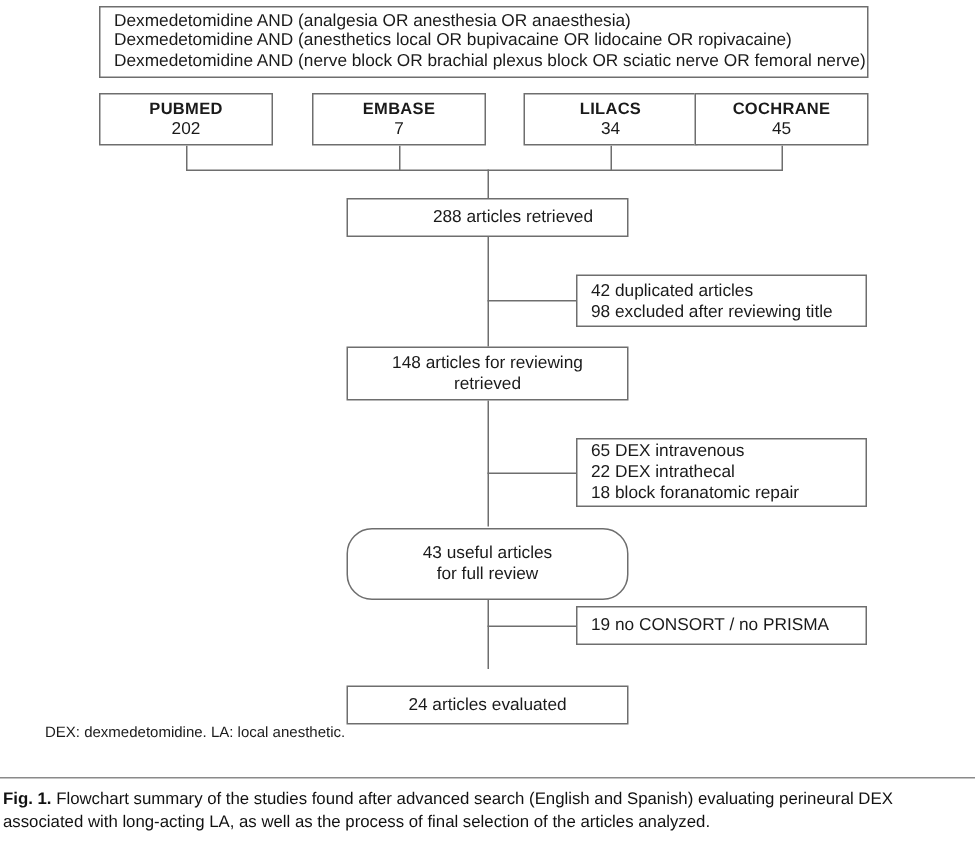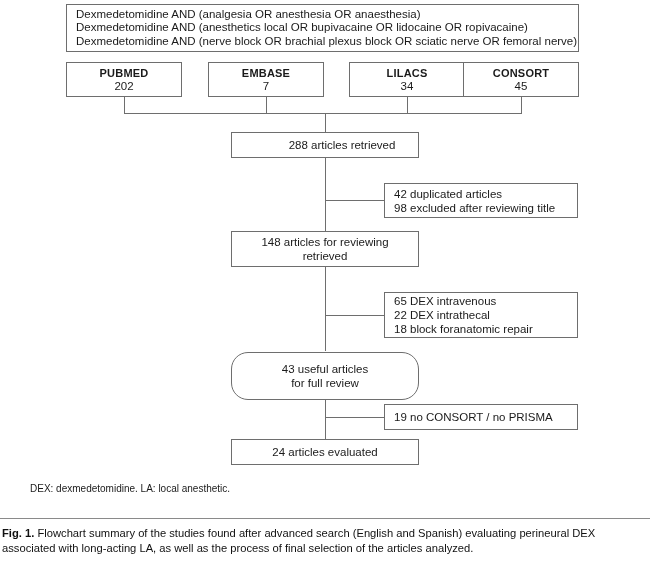--- a/index.html
+++ b/index.html
@@ -71,21 +71,21 @@
 
   #db-pubmed   { left: 66px; }
   #db-embase   { left: 208px; }
   #db-lilacs   { left: 349px; }
   #db-cochrane { left: 463px; }
 
   
   #box-retrieved { left: 231px; top: 132px; width: 188px; height: 26px; padding-left: 34px; }
   #box-reviewing-abstract { left: 231px; top: 231px; width: 188px; height: 36px; }
   #box-useful { left: 231px; top: 352px; width: 188px; height: 48px; border-radius: 17px; }
-  #box-evaluated { left: 231px; top: 439px; width: 188px; height: 26px; text-align: right; }
+  #box-evaluated { left: 231px; top: 457px; width: 188px; height: 26px; text-align: right; }
 
   
   #box-excl-1 { left: 384px; top: 183px; width: 194px; height: 35px; }
   #box-excl-2 { left: 384px; top: 292px; width: 194px; height: 46px; }
   #box-excl-3 { left: 384px; top: 404px; width: 194px; height: 26px; }
 
   
   .vline, .hline {
     position: absolute;
     background: #6e6e6e;
@@ -162,21 +162,21 @@
   </div>
   <div class="box center db-box" id="db-embase">
     <span class="line db-name">EMBASE</span>
     <span class="line db-count">7</span>
   </div>
   <div class="box center db-box" id="db-lilacs">
     <span class="line db-name">LILACS</span>
     <span class="line db-count">34</span>
   </div>
   <div class="box center db-box" id="db-cochrane">
-    <span class="line db-name">CONSORT</span>
+    <span class="line db-name">COCHRANE</span>
     <span class="line db-count">45</span>
   </div>
 
   <div class="vline" id="stub-pubmed"></div>
   <div class="vline" id="stub-embase"></div>
   <div class="vline" id="stub-lilacs"></div>
   <div class="vline" id="stub-cochrane"></div>
   <div class="hline" id="bus-bar"></div>
   <div class="vline" id="stub-to-retrieved"></div>
 

